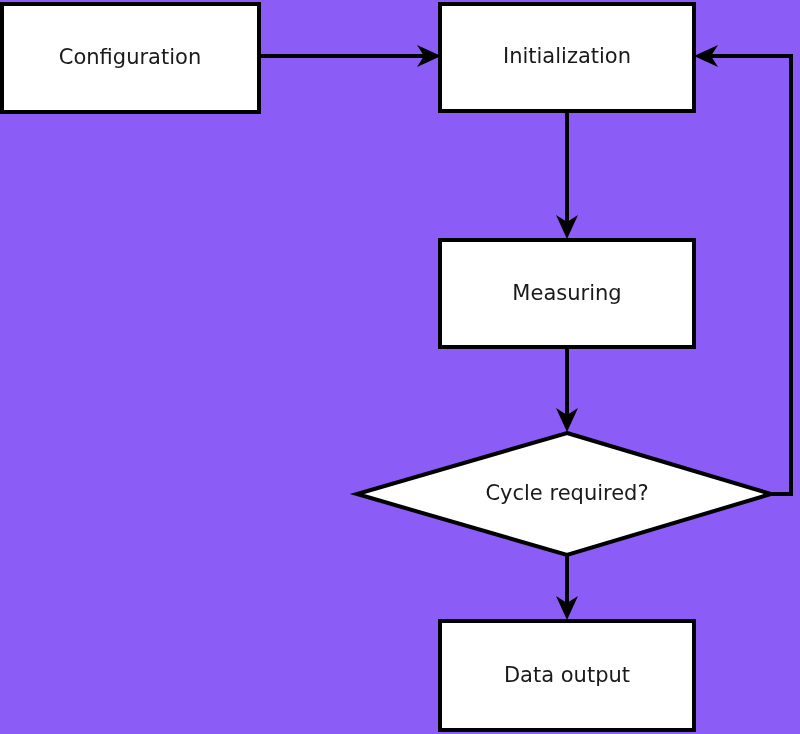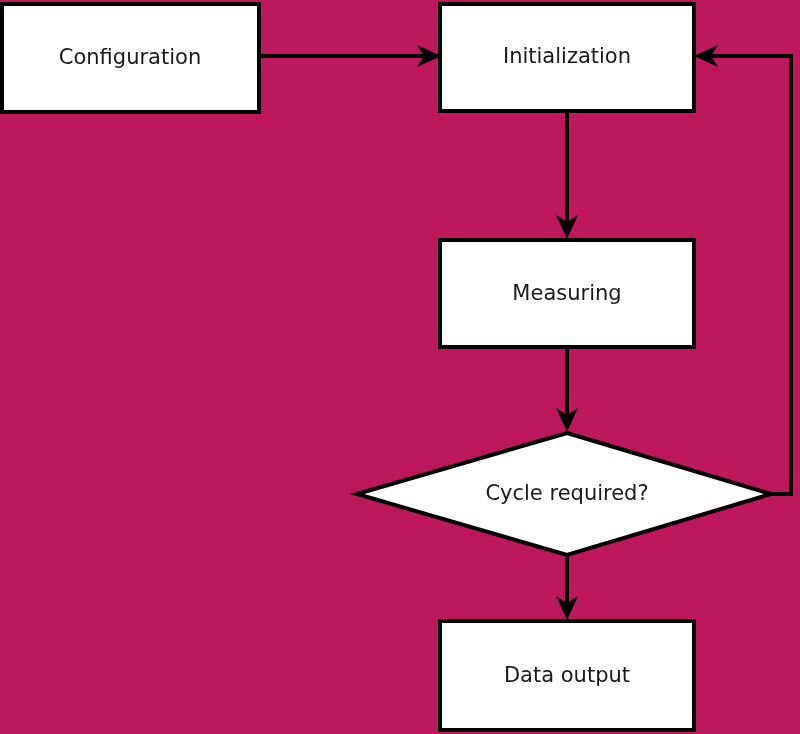--- a/index.html
+++ b/index.html
@@ -4,21 +4,21 @@
 <style>
   html, body {
     margin: 0;
     padding: 0;
     background: #ffffff;
   }
   #canvas {
     position: relative;
     width: 800px;
     height: 734px;
-    background: #be185d;
+    background: #8b5cf6;
     font-family: "DejaVu Sans", "Liberation Sans", sans-serif;
     overflow: hidden;
   }
   #flow-svg {
     position: absolute;
     left: 0;
     top: 0;
     width: 800px;
     height: 734px;
   }

